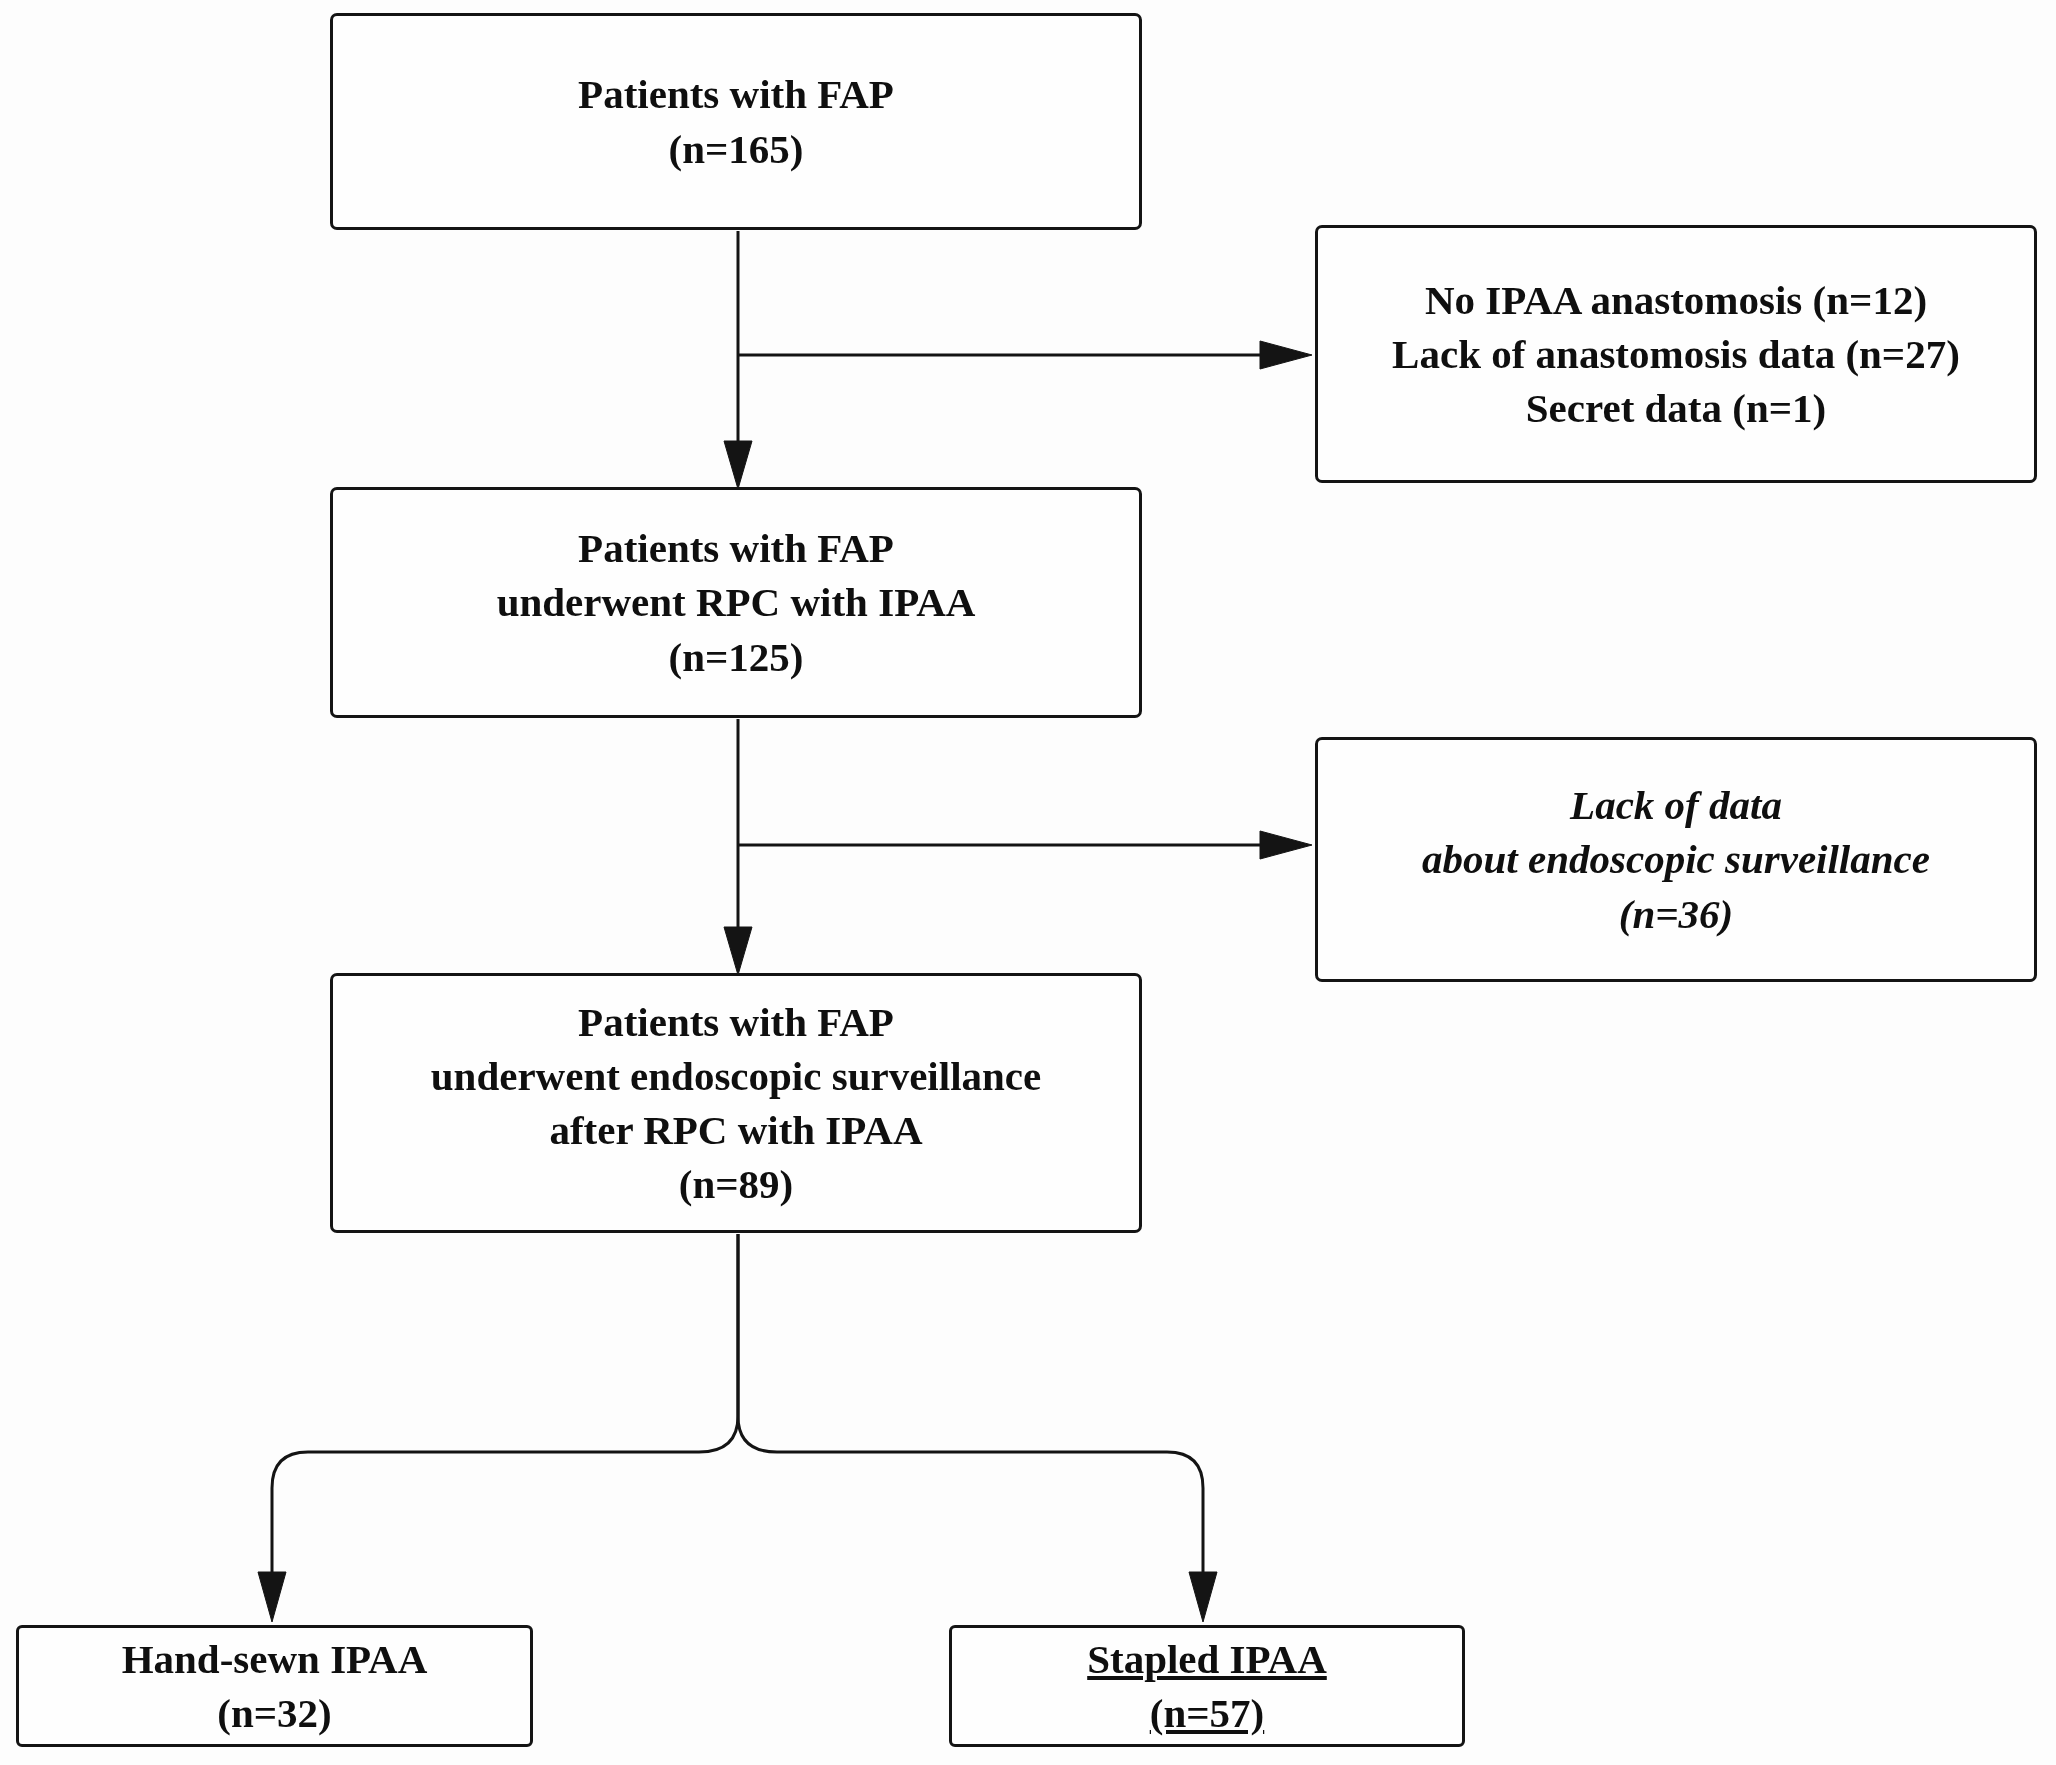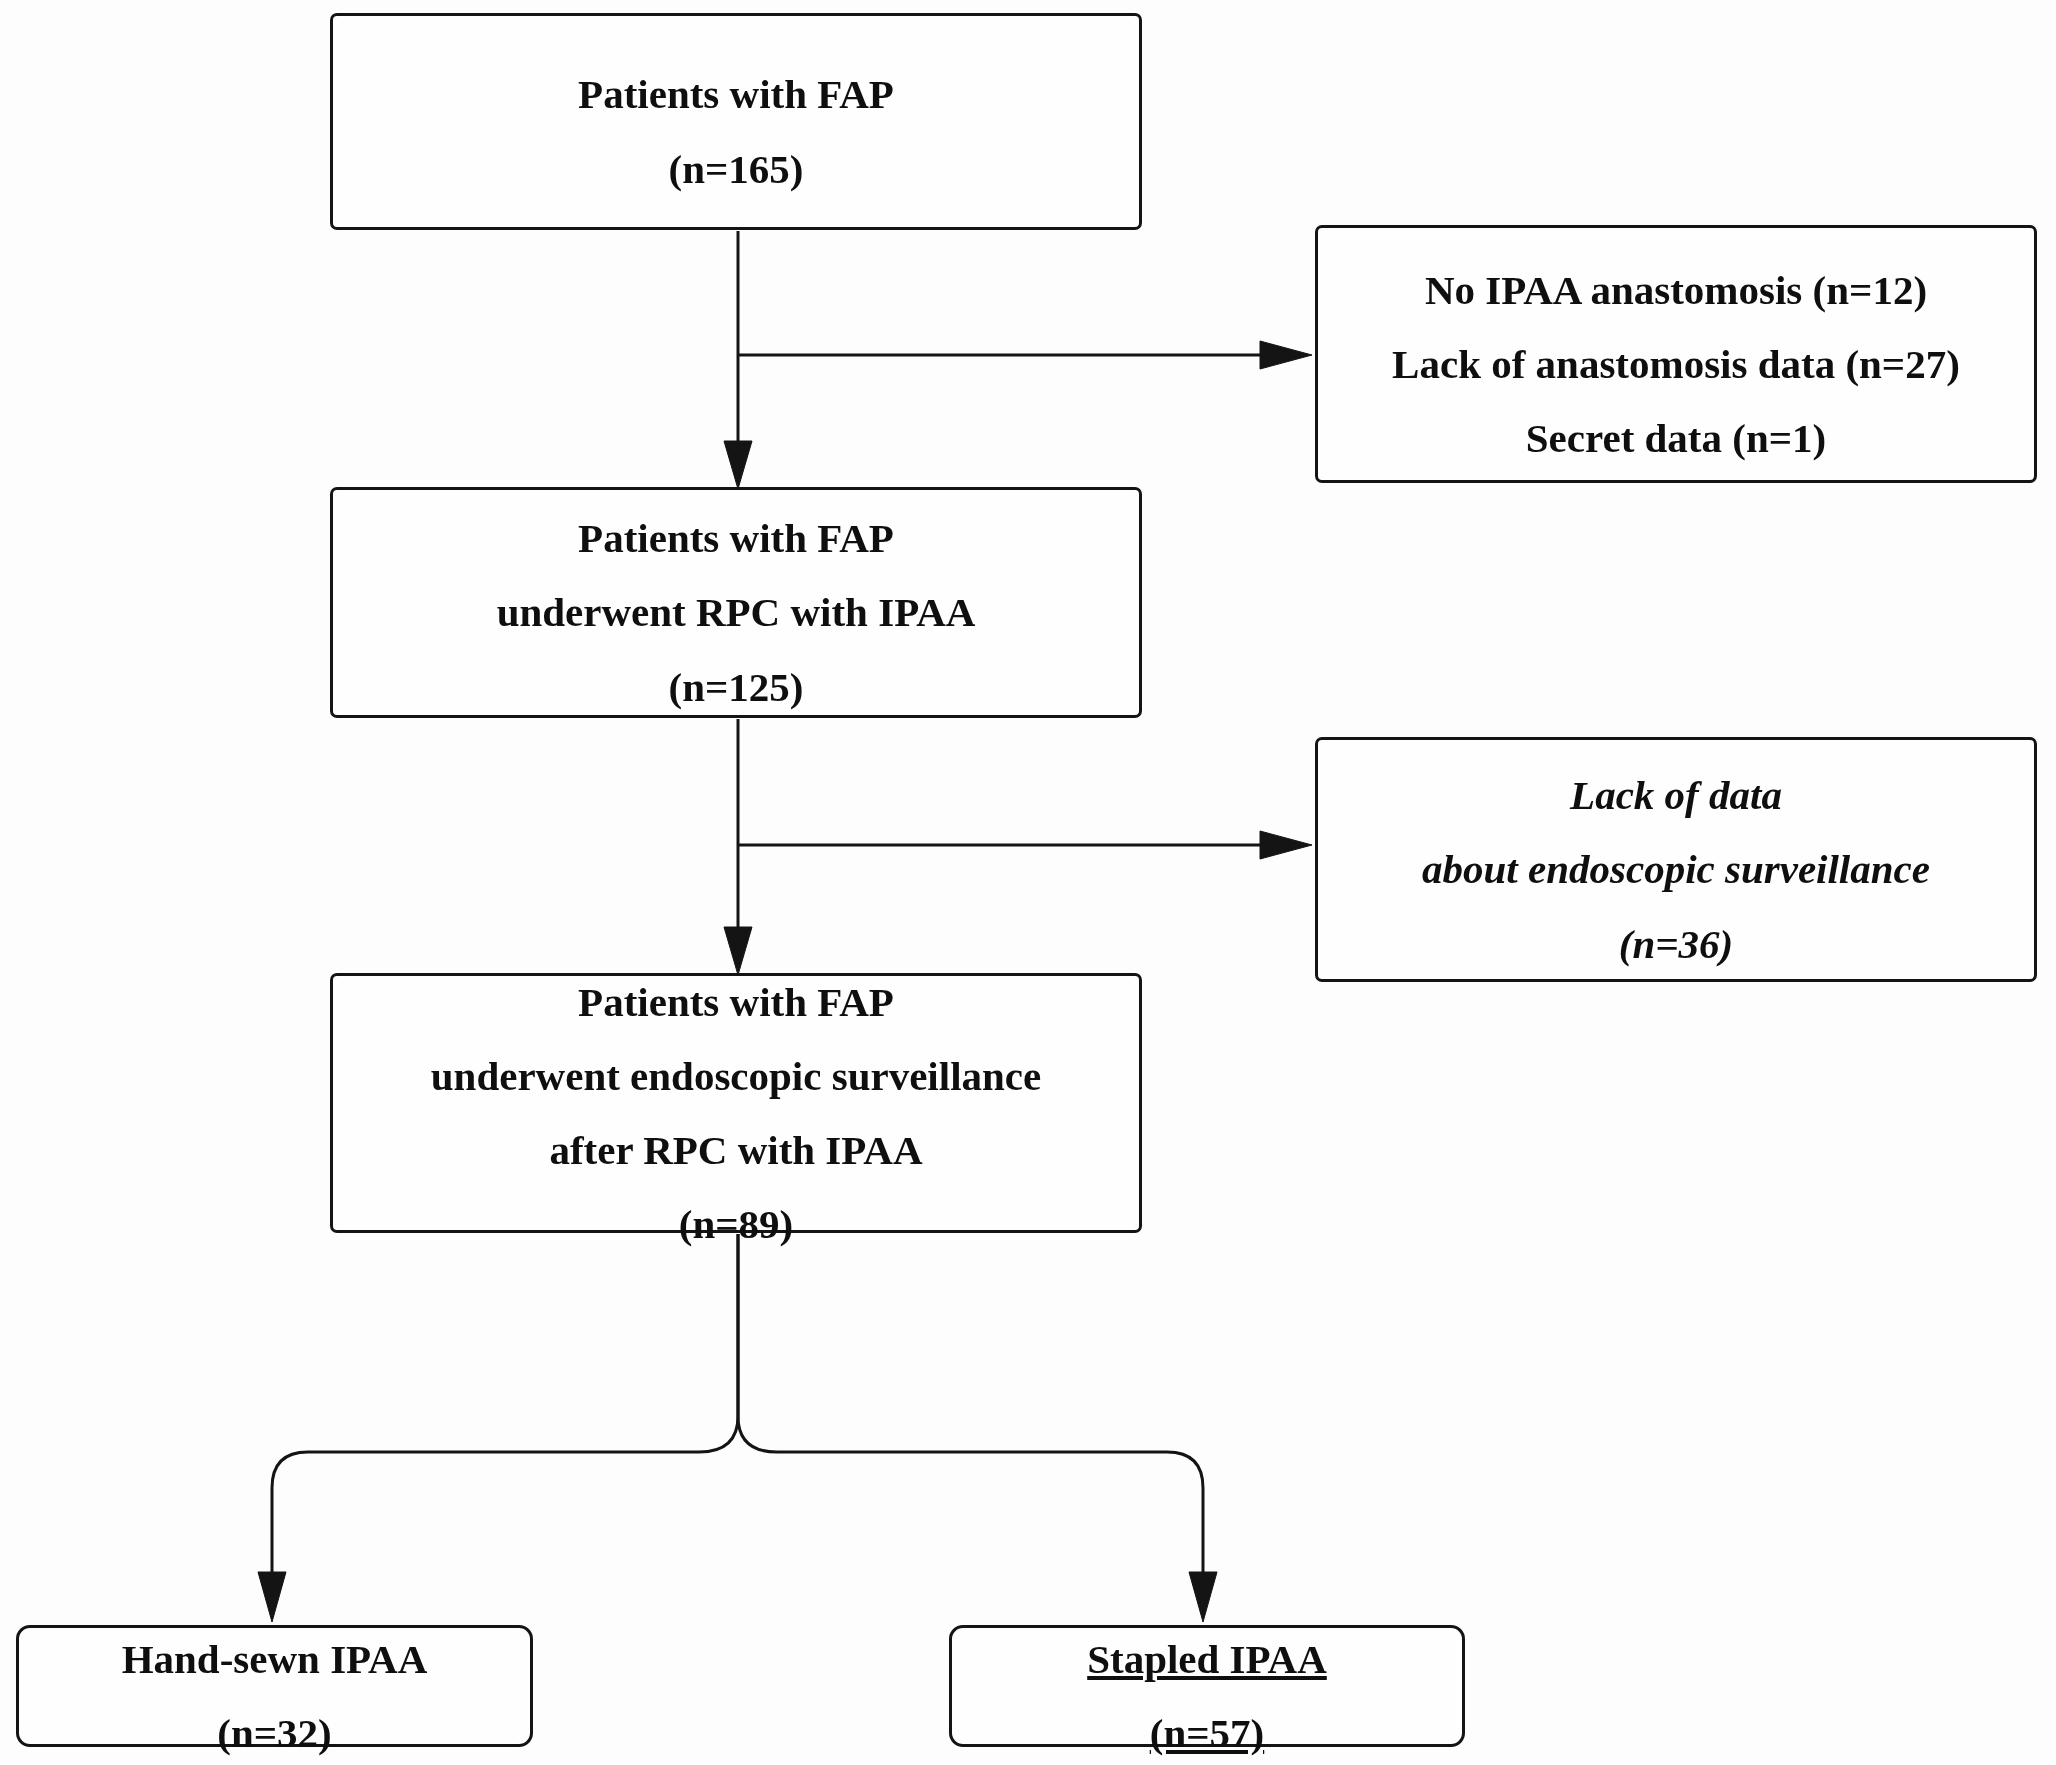--- a/index.html
+++ b/index.html
@@ -48,22 +48,22 @@
     display: flex;
     flex-direction: column;
     justify-content: center;
     align-items: center;
     text-align: center;
     font-weight: bold;
     font-size: 41px;
     line-height: 1.32;
     border-radius: 7px;
   }
-  .box.soft { border-radius: 14px; }
-  .ln { width: 100%; white-space: nowrap; margin-top: 20px; }
+  .box.soft { border-radius: 6px; }
+  .ln { width: 100%; white-space: nowrap; }
 </style>
 </head>
 <body>
 
 <div class="canvas">
 
   <svg class="connector-layer" viewBox="0 0 2056 1765" xmlns="http://www.w3.org/2000/svg" aria-hidden="true">
 
     <path d="M738 231 V446"></path>
     <polygon points="738,489 724,441 752,441"></polygon>

